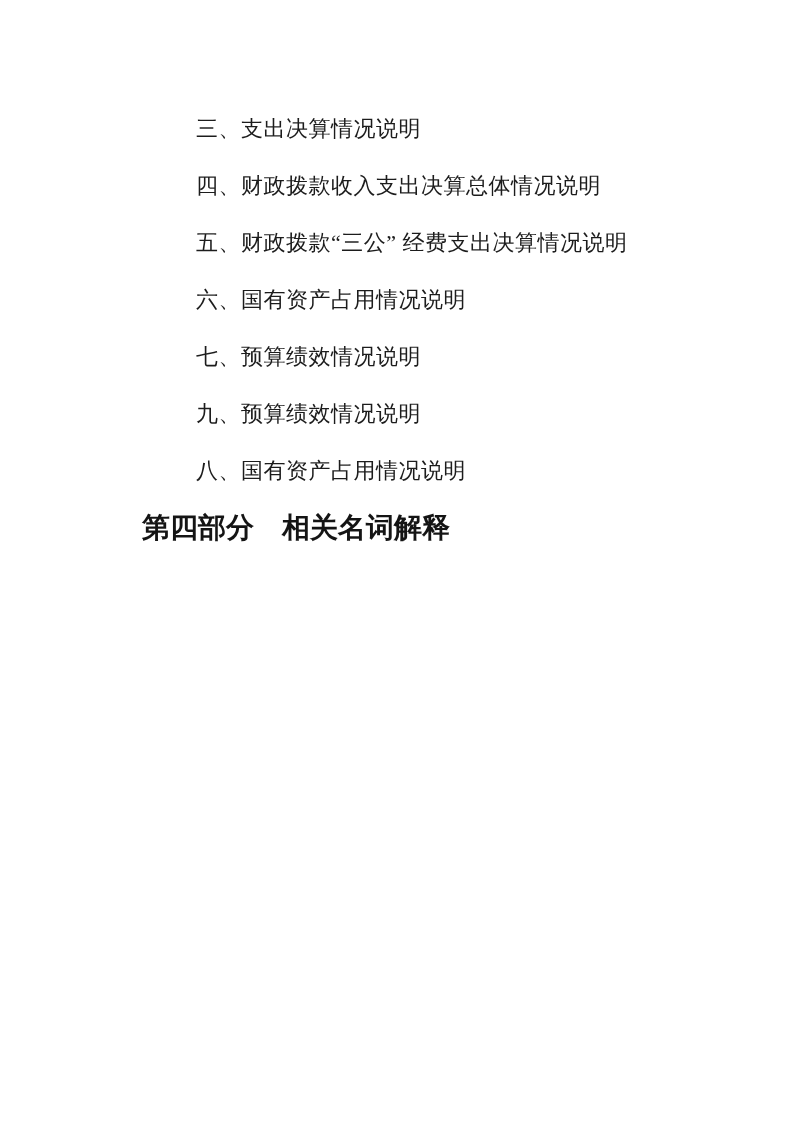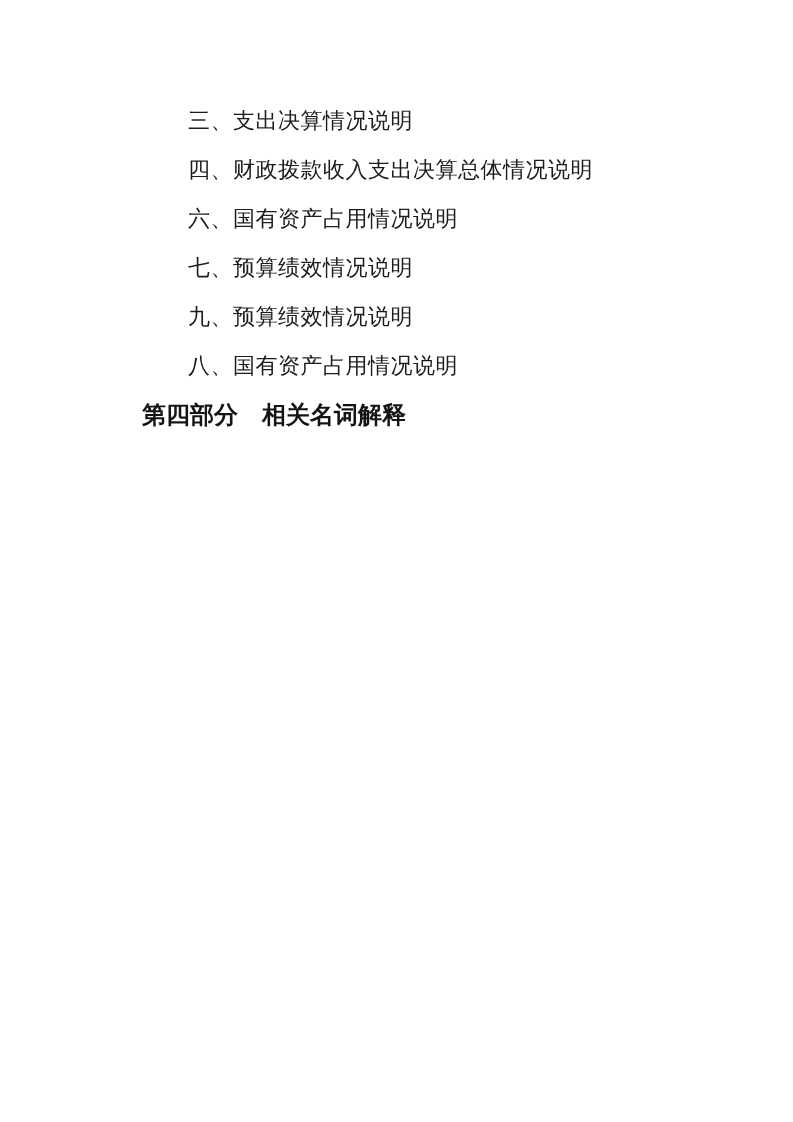--- a/index.html
+++ b/index.html
@@ -16,45 +16,46 @@
     color: #1c1c1c;
     font-family: "Liberation Serif", "DejaVu Serif", serif;
   }
   .content {
     position: absolute;
     top: 96px;
     left: 0;
     width: 100%;
   }
   .toc-item {
-    margin: 0;
+    margin: 8px;
     padding-left: 188px;
     font-size: 22px;
     line-height: 49px;
     font-weight: normal;
     white-space: pre;
     letter-spacing: 0.5px;
   }
   .part-heading {
     margin: 0;
     padding-left: 142px;
-    font-size: 24px;
+    font-size: 28px;
     line-height: 49px;
     font-weight: bold;
     font-family: "Liberation Sans", "DejaVu Sans", sans-serif;
     white-space: pre;
     color: #141414;
   }
 </style>
 </head>
 <body>
 
 <div class="page">
   <div class="content">
     <p class="toc-item">三、支出决算情况说明</p>
     <p class="toc-item">四、财政拨款收入支出决算总体情况说明</p>
+    <p class="toc-item">五、财政拨款“三公” 经费支出决算情况说明</p>
     <p class="toc-item">六、国有资产占用情况说明</p>
     <p class="toc-item">七、预算绩效情况说明</p>
     <p class="toc-item">九、预算绩效情况说明</p>
     <p class="toc-item">八、国有资产占用情况说明</p>
     <h2 class="part-heading">第四部分　相关名词解释</h2>
   </div>
 </div>
 
 </body></html>

